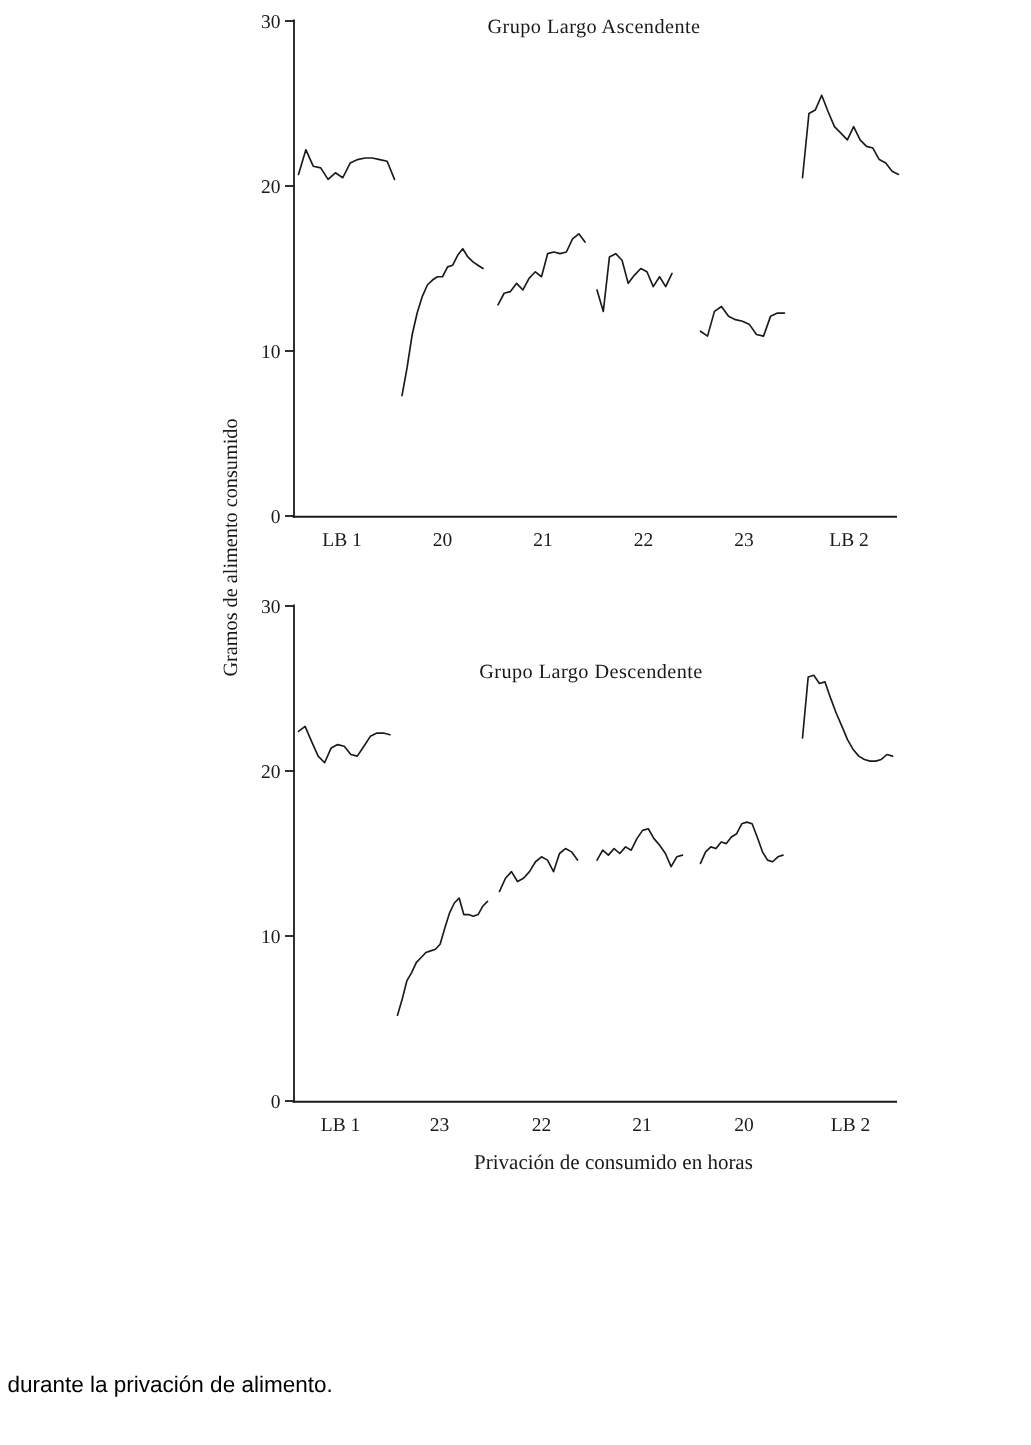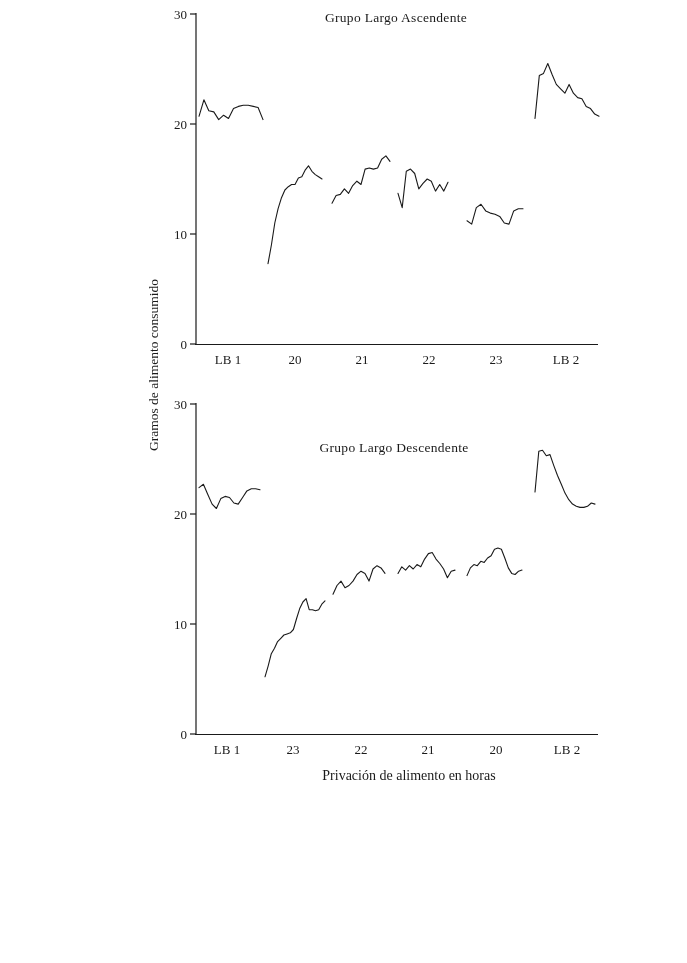--- a/index.html
+++ b/index.html
@@ -125,18 +125,19 @@
       <polyline points="199.0,97.6 203.4,94.3 207.7,104.2 212.1,114.1 216.4,118.5 220.8,108.6 225.1,106.4 229.5,107.5 233.9,113.0 238.2,114.1 242.6,107.5 246.9,100.9 251.3,98.7 255.6,98.7 260.0,99.8" fill="none" stroke="#1a1a1a" stroke-width="1.1" stroke-linejoin="round" stroke-linecap="round"></polyline>
       <polyline points="265.0,286.8 268.2,275.8 271.3,263.7 274.5,258.2 277.6,251.6 280.8,248.3 283.9,245.0 287.1,243.9 290.3,242.8 293.4,239.5 296.6,228.5 299.7,218.6 302.9,212.0 306.1,208.7 309.2,219.7 312.4,219.7 315.5,220.8 318.7,219.7 321.8,214.2 325.0,210.9" fill="none" stroke="#1a1a1a" stroke-width="1.1" stroke-linejoin="round" stroke-linecap="round"></polyline>
       <polyline points="333.0,204.3 337.0,195.5 341.0,191.1 345.0,197.7 349.0,195.5 353.0,191.1 357.0,184.5 361.0,181.2 365.0,183.4 369.0,191.1 373.0,179.0 377.0,175.7 381.0,177.9 385.0,183.4" fill="none" stroke="#1a1a1a" stroke-width="1.1" stroke-linejoin="round" stroke-linecap="round"></polyline>
       <polyline points="398.0,183.4 401.8,176.8 405.6,180.1 409.4,175.7 413.2,179.0 417.0,174.6 420.8,176.8 424.6,169.1 428.4,163.6 432.2,162.5 436.0,169.1 439.8,173.5 443.6,179.0 447.4,187.8 451.2,181.2 455.0,180.1" fill="none" stroke="#1a1a1a" stroke-width="1.1" stroke-linejoin="round" stroke-linecap="round"></polyline>
       <polyline points="467.0,185.6 470.4,177.9 473.9,174.6 477.3,175.7 480.8,171.3 484.2,172.4 487.6,168.0 491.1,165.8 494.5,159.2 497.9,158.1 501.4,159.2 504.8,168.0 508.3,177.9 511.7,183.4 515.1,184.5 518.6,181.2 522.0,180.1" fill="none" stroke="#1a1a1a" stroke-width="1.1" stroke-linejoin="round" stroke-linecap="round"></polyline>
       <polyline points="535.0,102.0 538.8,61.3 542.5,60.2 546.3,65.7 550.0,64.6 553.8,75.6 557.5,85.5 561.3,94.3 565.0,103.1 568.8,109.7 572.5,114.1 576.3,116.3 580.0,117.4 583.8,117.4 587.5,116.3 591.3,113.0 595.0,114.1" fill="none" stroke="#1a1a1a" stroke-width="1.1" stroke-linejoin="round" stroke-linecap="round"></polyline>
     </svg>
 
   <div class="y-axis-label">Gramos de alimento consumido</div>
 
-  <div class="x-axis-title">Privación de alimento en horas</div>
+  <div class="x-axis-title">Privación de consumido en horas</div>
 
   <div class="caption">
+    <div class="line2">durante la privación de alimento.</div>
   </div>
 
 </div>
 
 </body></html>

